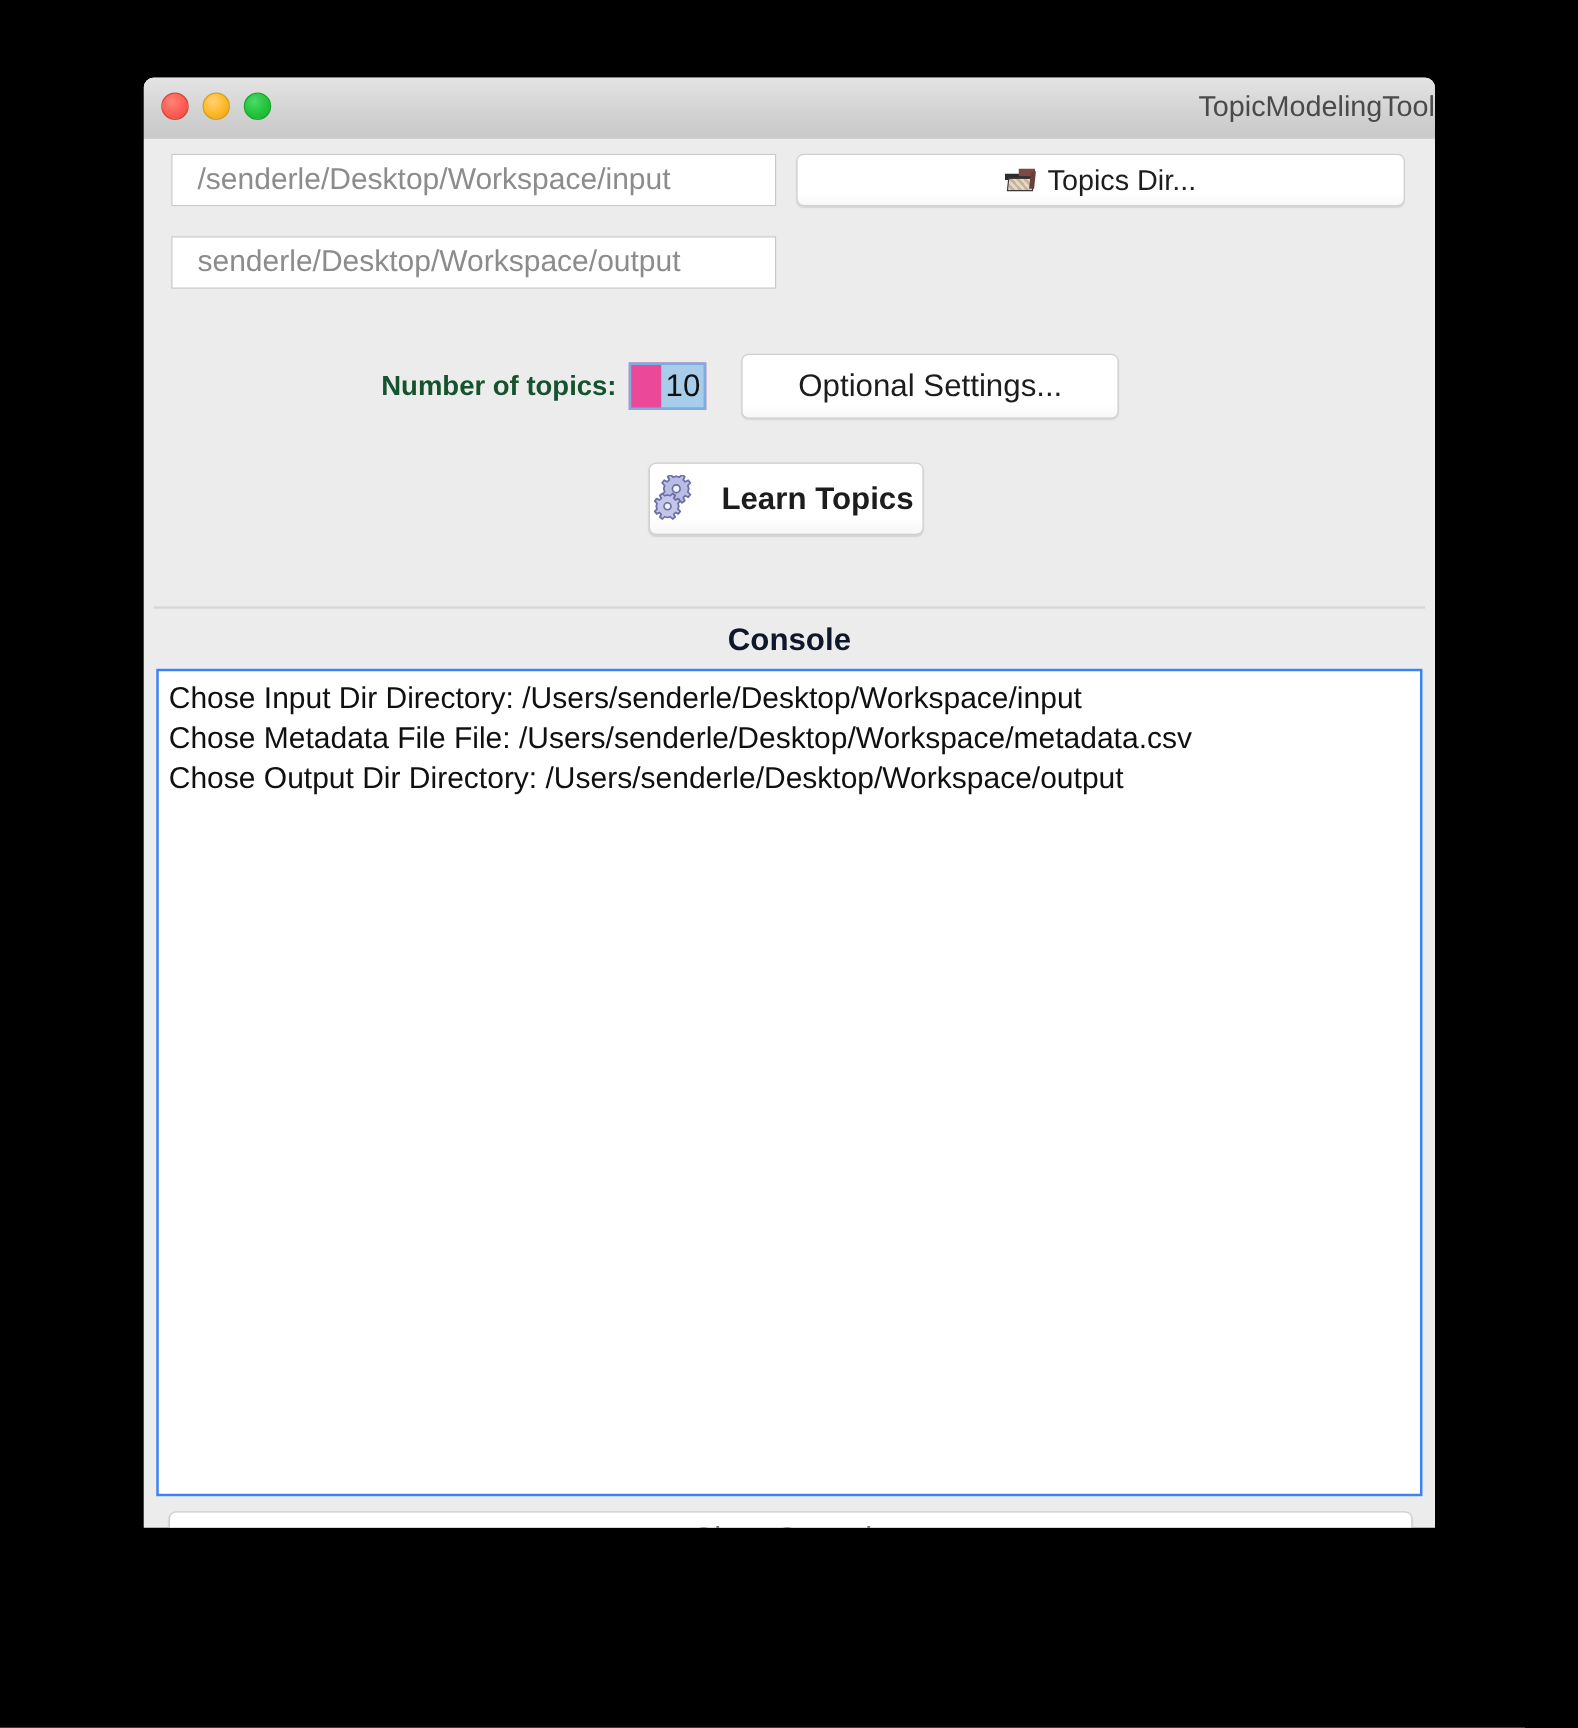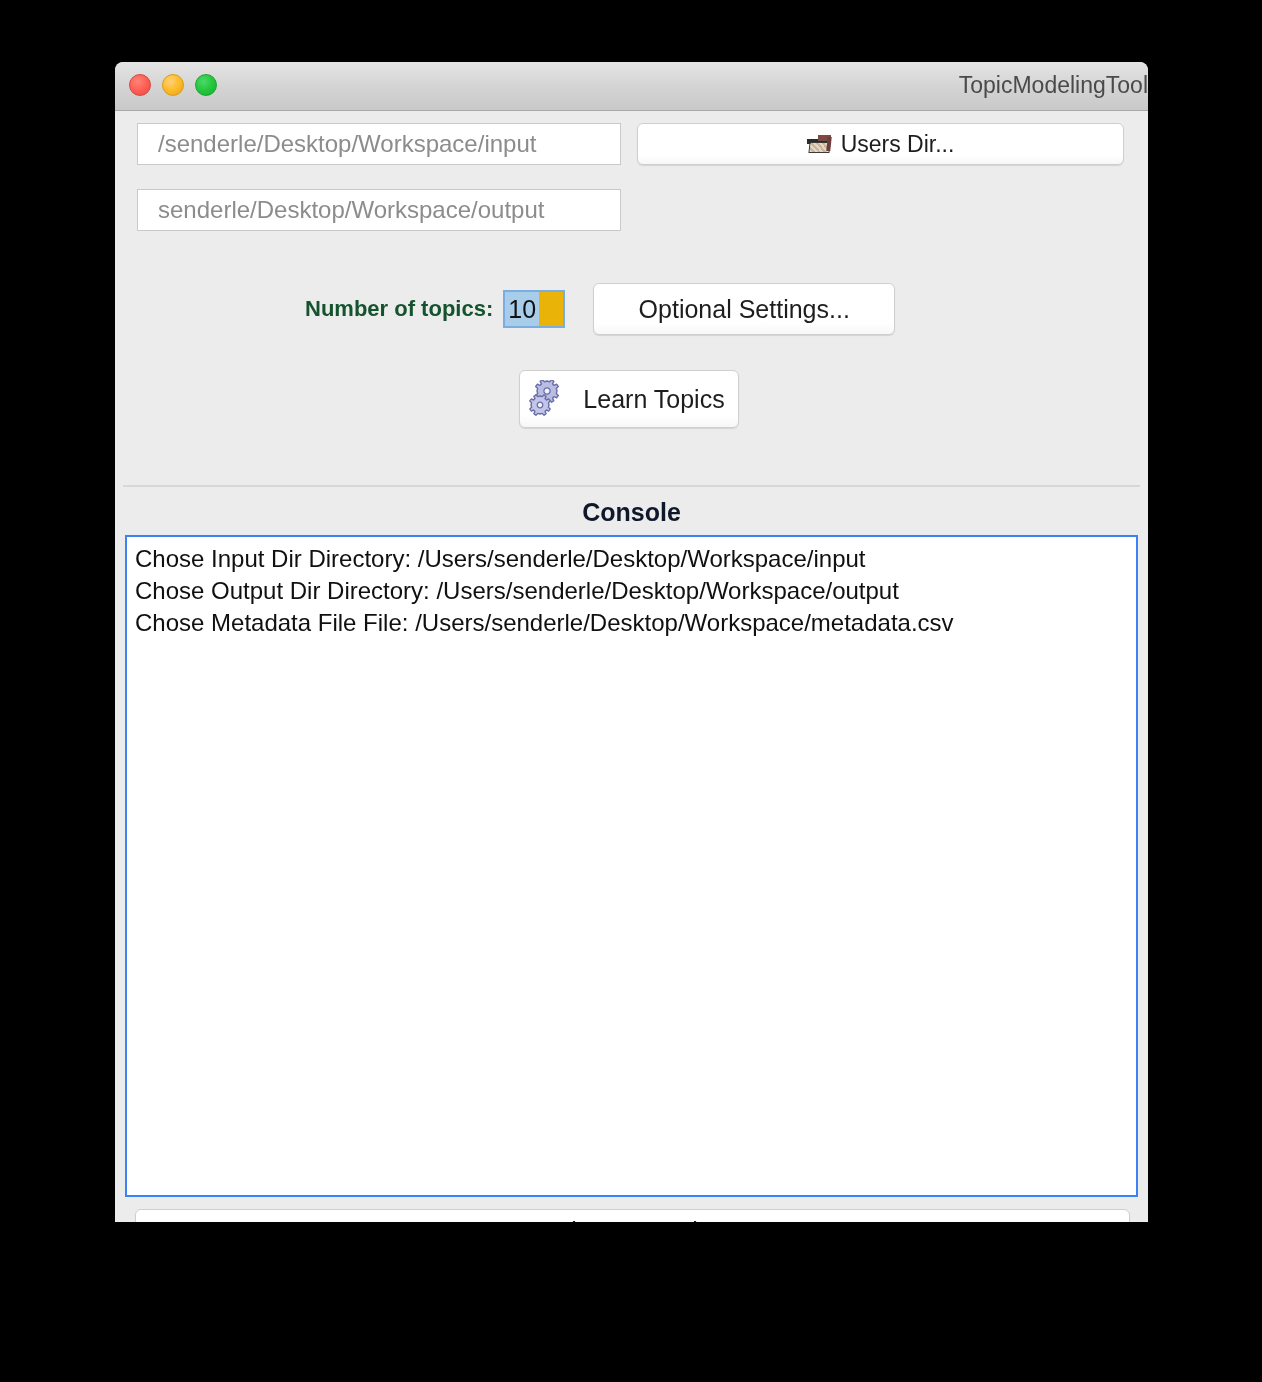--- a/index.html
+++ b/index.html
@@ -153,24 +153,25 @@
     font-size: 22px;
     font-weight: bold;
     color: #14532d;
     font-family: "Liberation Sans", sans-serif;
   }
   .topics-field {
     box-sizing: border-box;
     width: 62px;
     height: 38px;
     margin-left: 10px;
-    background: #eab308;
+    background: #ec4899;
     border: 2px solid #7aaee0;
     display: flex;
     align-items: center;
+    justify-content: flex-end;
   }
   .topics-field .sel {
     background: #a8cdeb;
     color: #111111;
     font-size: 25px;
     line-height: 34px;
     padding: 0 3px;
     font-family: "Liberation Sans", sans-serif;
   }
   .btn.optional {
@@ -178,21 +179,21 @@
     height: 52px;
     margin-left: 28px;
     font-size: 25px;
   }
 
   
   .btn.learn {
     width: 220px;
     height: 58px;
     font-size: 25px;
-    font-weight: normal;
+    font-weight: bold;
     gap: 14px;
     padding-right: 6px;
   }
   .gears-icon {
     width: 42px;
     height: 38px;
     flex: none;
   }
 
   
@@ -265,21 +266,21 @@
       <div class="path-field" placeholder="">/senderle/Desktop/Workspace/input</div>
     </div>
     <div class="row" style="left:522px; top:12px;">
       <div class="btn dir">
         <span class="folder-icon">
           <span class="back"></span>
             <span class="tab"></span>
             <span class="body"></span>
             <span class="edge"></span>
         </span>
-        <span>Users Dir...</span>
+        <span>Topics Dir...</span>
       </div>
     </div>
 
     <div class="row" style="left:22px; top:78px;align-items:center;">
       <div class="path-field" placeholder="">senderle/Desktop/Workspace/output</div>
     </div>
 
     <div class="row" style="left:190px; top:172px;">
       <span class="topics-label">Number of topics:</span>
       <span class="topics-field">
@@ -305,22 +306,22 @@
         <span>Learn Topics</span>
       </div>
     </div>
 
     <div class="separator"></div>
 
     <div class="console-title">Console</div>
 
     <div class="console-box">
       <div class="console-line">Chose Input Dir Directory: /Users/senderle/Desktop/Workspace/input</div>
+      <div class="console-line">Chose Metadata File File: /Users/senderle/Desktop/Workspace/metadata.csv</div>
       <div class="console-line">Chose Output Dir Directory: /Users/senderle/Desktop/Workspace/output</div>
-      <div class="console-line">Chose Metadata File File: /Users/senderle/Desktop/Workspace/metadata.csv</div>
     </div>
 
     <div class="btn clear">
       <span>Clear Console</span>
     </div>
 
   </div>
 </div>
 
 </body></html>

